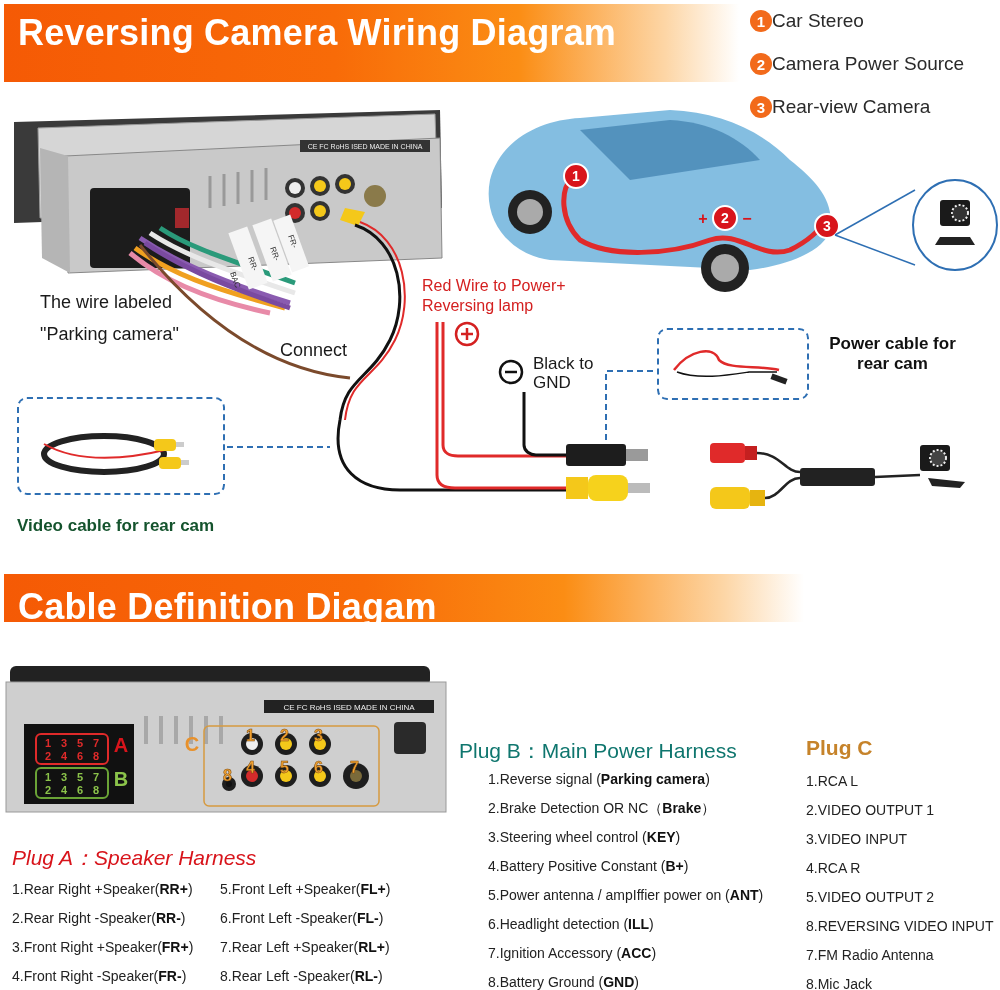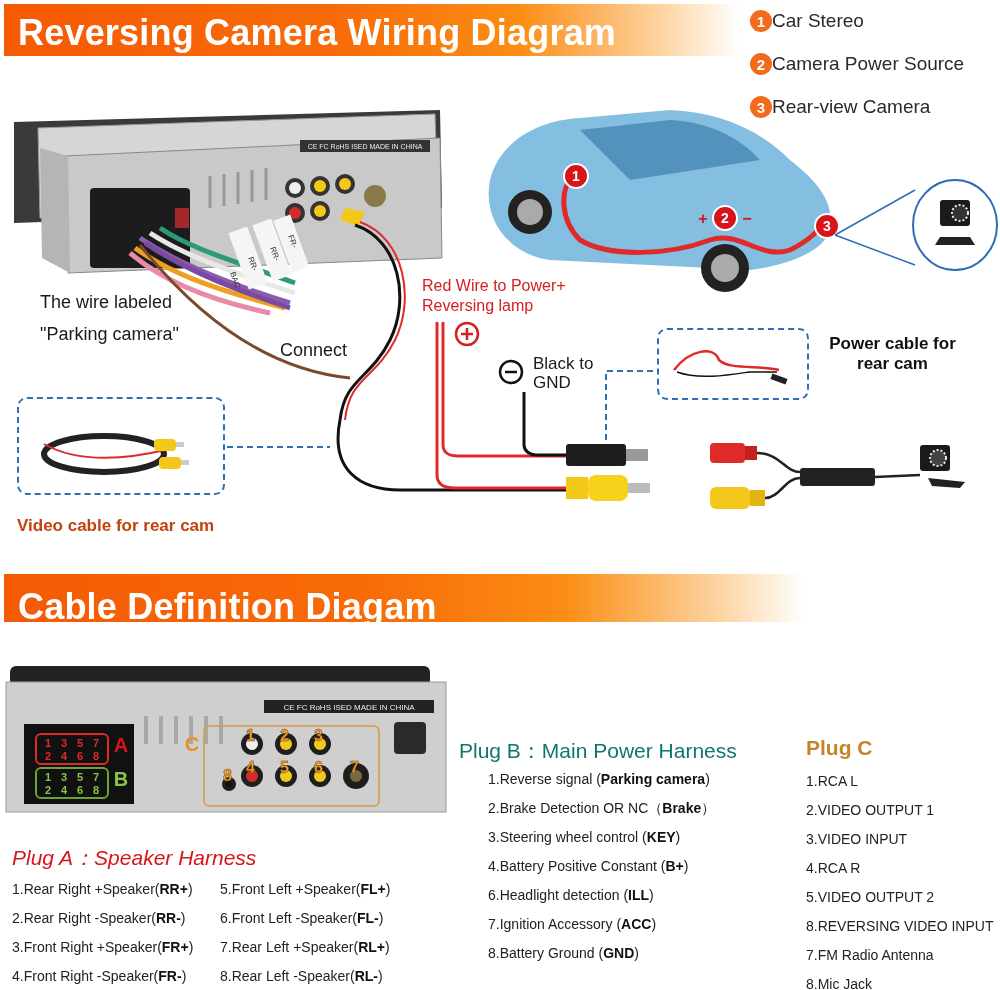--- a/index.html
+++ b/index.html
@@ -1,20 +1,20 @@
 <!DOCTYPE html>
 <html><head>
 <meta charset="utf-8">
 <style>
   * { box-sizing: border-box; margin: 0; padding: 0; }
   html, body { width: 1000px; height: 990px; background: #ffffff; overflow: hidden; }
   body { position: relative; font-family: "Liberation Sans", sans-serif; color: #1a1a1a; }
 
   .banner {
-    position: absolute; left: 4px; height: 52px;
+    position: absolute; left: 4px; height: 78px;
     background: linear-gradient(90deg, #f55a05 0%, #f86b08 45%, #fb8d14 70%, #fdd6a6 90%, #ffffff 100%);
   }
   .banner .title {
     position: absolute; left: 14px; top: 8px;
     font-family: "Liberation Sans", sans-serif; font-weight: bold;
     font-size: 36px; color: #ffffff; letter-spacing: 0.2px;
   }
   #banner1 { top: 4px; width: 735px; }
   #banner2 { top: 574px; width: 800px; height: 48px; }
   #banner2 .title { top: 12px; }
@@ -196,21 +196,21 @@
 <div class="dashbox" style="left:17px;top:397px;width:208px;height:98px">
   <svg width="204" height="94" viewBox="0 0 204 94" style="left:0;top:0">
     <ellipse cx="85" cy="55" rx="60" ry="18" fill="none" stroke="#222" stroke-width="6"></ellipse>
     <path d="M25,45 C60,65 110,60 150,50" fill="none" stroke="#e02a2a" stroke-width="2"></path>
     <rect x="135" y="40" width="22" height="12" rx="4" fill="#f4c81a"></rect>
     <rect x="140" y="58" width="22" height="12" rx="4" fill="#f4c81a"></rect>
     <rect x="157" y="43" width="8" height="5" fill="#ccc"></rect>
     <rect x="162" y="61" width="8" height="5" fill="#ccc"></rect>
   </svg>
 </div>
-<div class="txt" style="left:17px;top:516px;font-size:17px;font-weight:bold;color:#c2410c">Video cable for rear cam</div>
+<div class="txt" style="left:17px;top:516px;font-size:17px;font-weight:bold;color:#14532d">Video cable for rear cam</div>
 
 <svg style="left:700px;top:430px" width="300" height="80" viewBox="0 0 300 80">
   <rect x="10" y="13" width="35" height="20" rx="4" fill="#e02a2a"></rect>
   <rect x="45" y="16" width="12" height="14" fill="#c42020"></rect>
   <rect x="10" y="57" width="40" height="22" rx="6" fill="#f4c81a"></rect>
   <rect x="50" y="60" width="15" height="16" fill="#e6b410"></rect>
   <path d="M57,23 C80,23 85,42 100,42 M65,68 C80,68 85,48 100,48" fill="none" stroke="#222" stroke-width="2.5"></path>
   <rect x="100" y="38" width="75" height="18" rx="3" fill="#222"></rect>
   <line x1="175" y1="47" x2="220" y2="45" stroke="#222" stroke-width="2.5"></line>
   <rect x="220" y="15" width="30" height="26" rx="3" fill="#1a1a1a"></rect>
@@ -304,20 +304,21 @@
     <li><span>7.Rear Left +Speaker(</span><b>RL+</b><span>)</span></li>
     <li><span>8.Rear Left -Speaker(</span><b>RL-</b><span>)</span></li>
   </ul>
 
 <div class="plug-title plug-b-title" style="left:459px;top:737px">Plug B：Main Power Harness</div>
 <ul class="list" id="listB" style="left:488px;top:770px">
     <li><span>1.Reverse signal (</span><b>Parking camera</b><span>)</span></li>
     <li><span>2.Brake Detection OR NC（</span><b>Brake</b><span>）</span></li>
     <li><span>3.Steering wheel control  (</span><b>KEY</b><span>)</span></li>
     <li><span>4.Battery Positive Constant (</span><b>B+</b><span>)</span></li>
+    <li><span>5.Power antenna / ampIffier power on (</span><b>ANT</b><span>)</span></li>
     <li><span>6.Headlight detection  (</span><b>ILL</b><span>)</span></li>
     <li><span>7.Ignition Accessory (</span><b>ACC</b><span>)</span></li>
     <li><span>8.Battery Ground (</span><b>GND</b><span>)</span></li>
   </ul>
 
 <div class="plug-title plug-c-title" style="left:806px;top:736px">Plug C</div>
 <ul class="list" id="listC" style="left:806px;top:772px">
     <li>1.RCA L</li>
     <li>2.VIDEO OUTPUT 1</li>
     <li>3.VIDEO INPUT</li>

